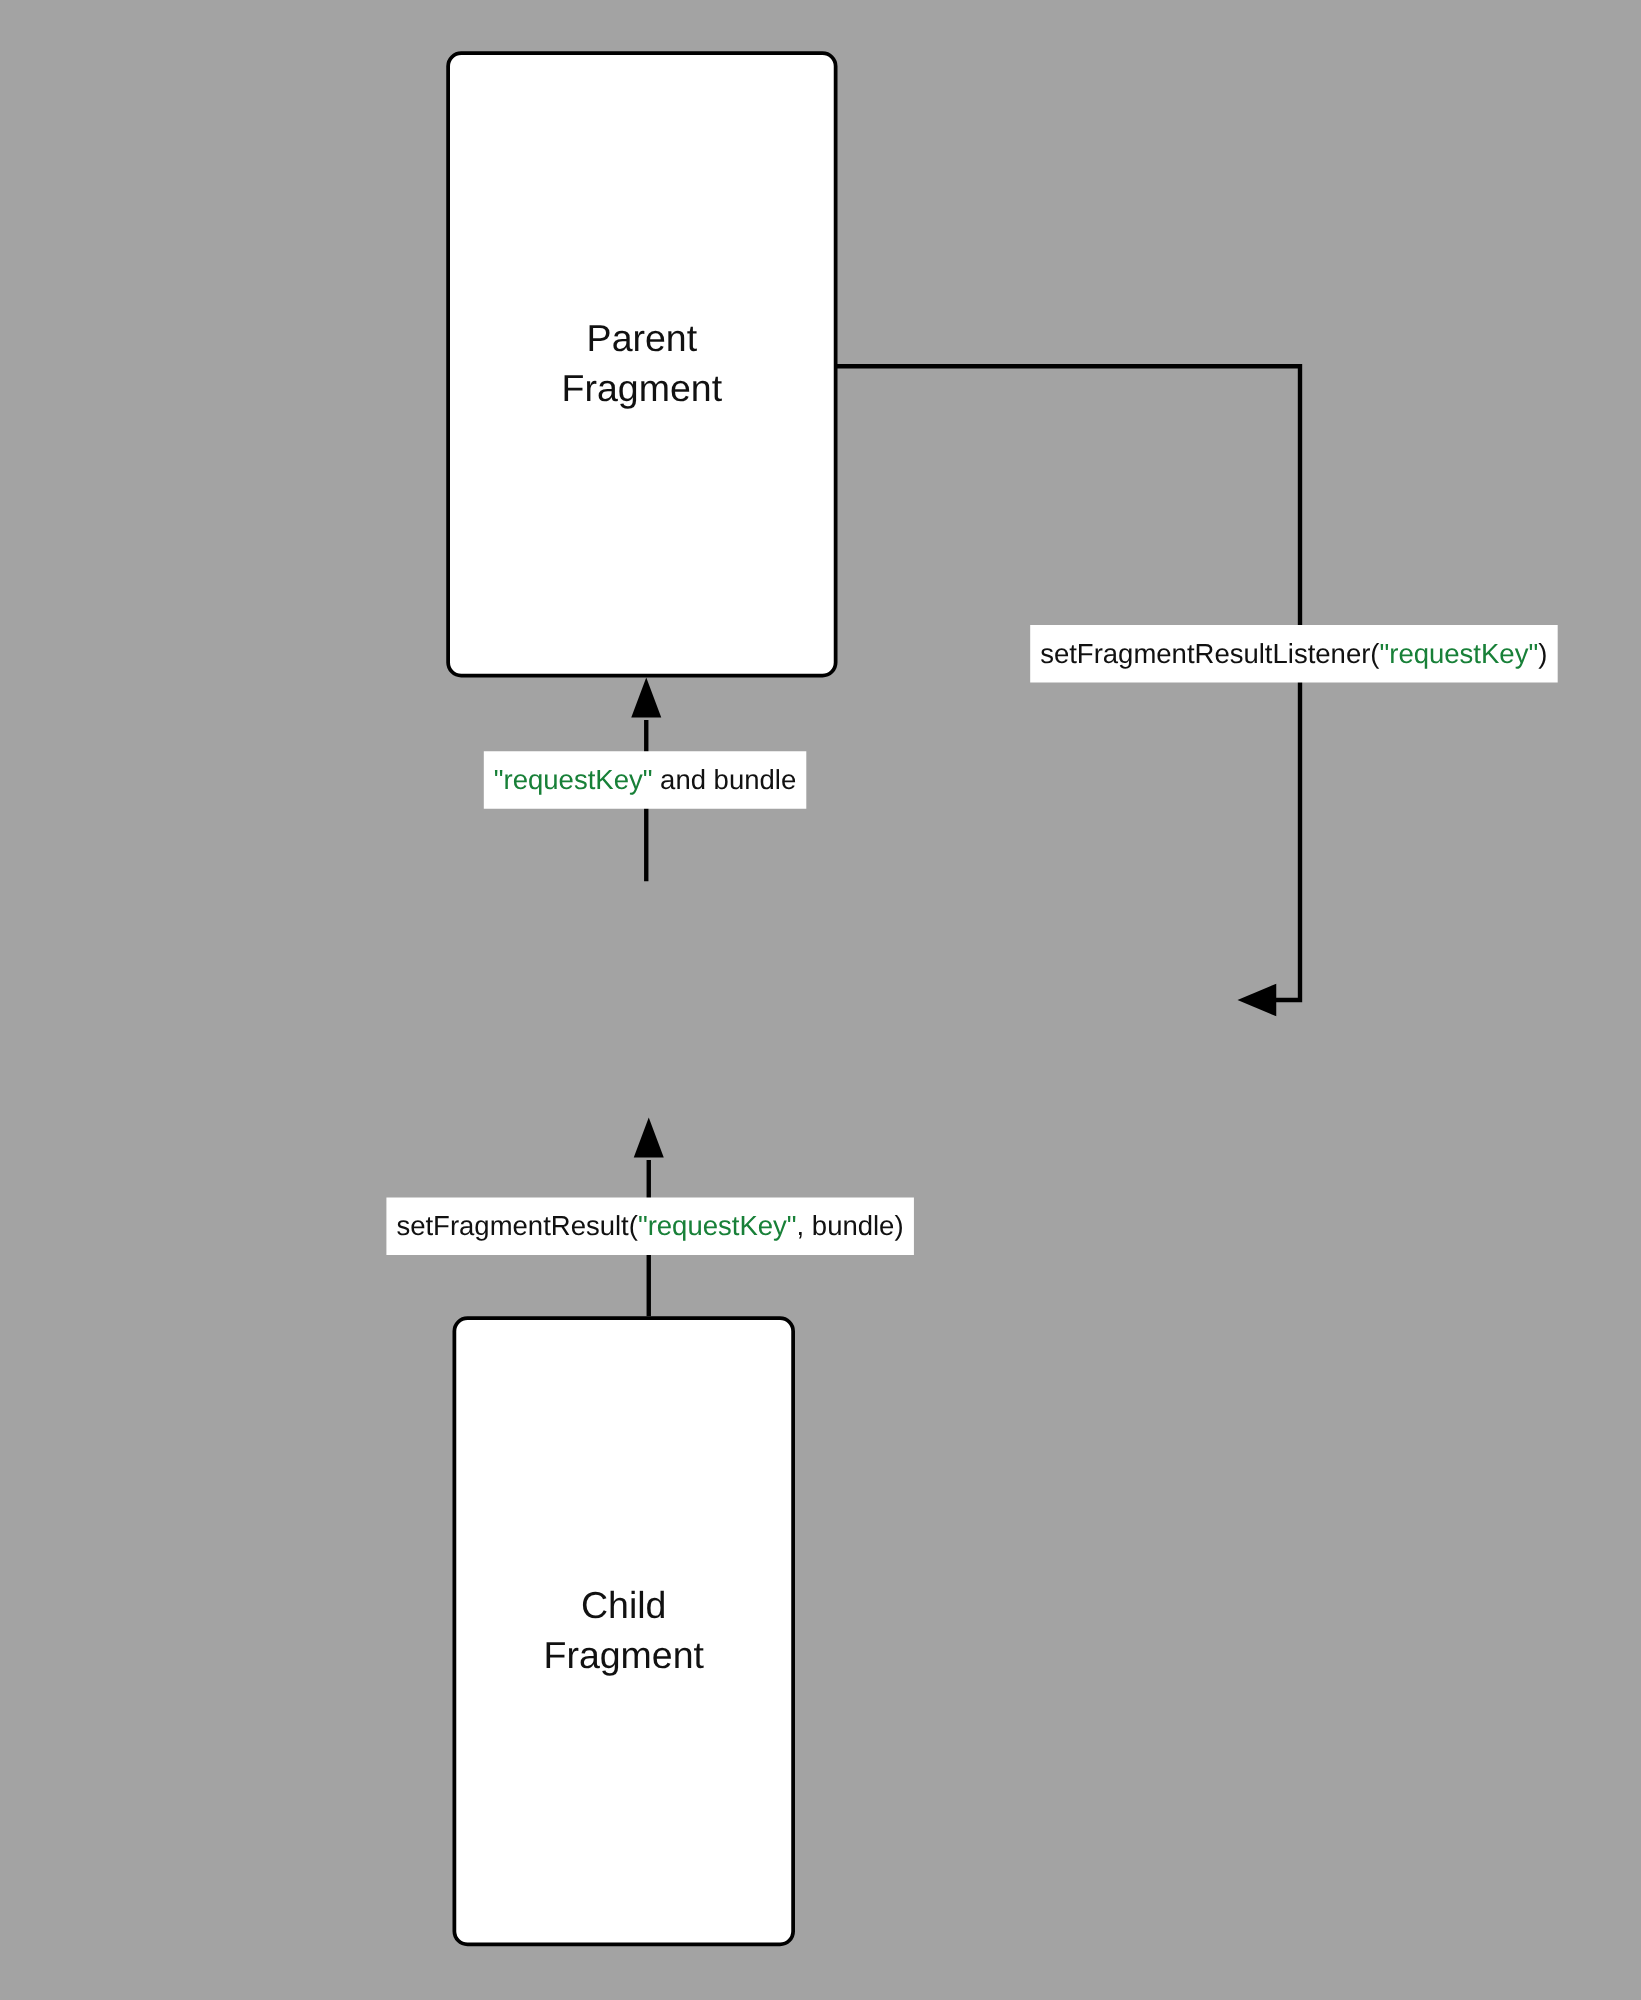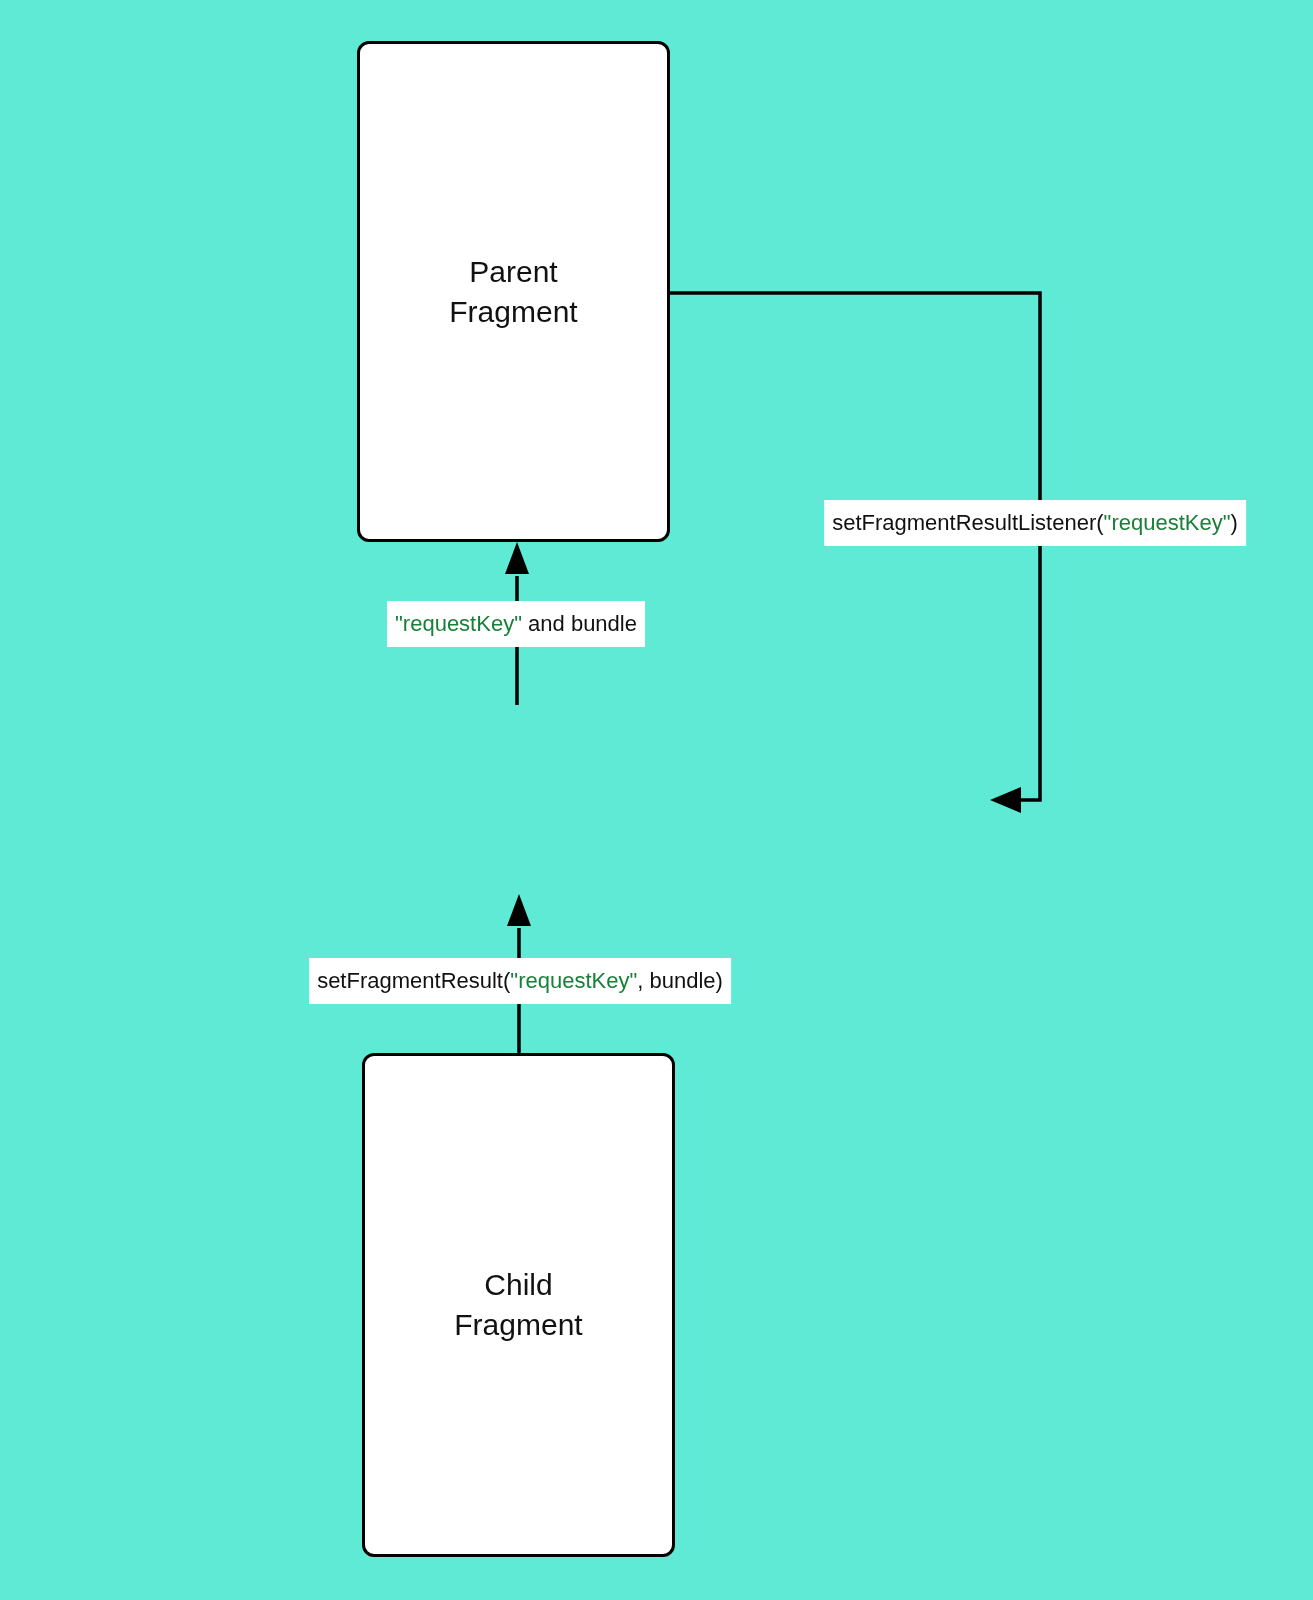--- a/index.html
+++ b/index.html
@@ -5,40 +5,40 @@
   html, body {
     margin: 0;
     padding: 0;
     background: #ffffff;
     font-family: "Liberation Sans", "DejaVu Sans", sans-serif;
   }
   .canvas {
     position: relative;
     width: 1313px;
     height: 1600px;
-    background: #5eead4;
+    background: #a3a3a3;
     overflow: hidden;
   }
   .node {
     position: absolute;
     box-sizing: border-box;
     display: flex;
     align-items: center;
     justify-content: center;
     text-align: center;
     background: #ffffff;
     border: 3px solid var(--line-black, #000000);
     border-radius: 12px;
     color: var(--text-black, #111111);
     font-size: 30px;
     line-height: 40px;
   }
   .node-label { white-space: pre-line; }
   .node.parent  { left: 357px; top: 41px;   width: 313px; height: 501px; }
-  .node.child   { left: 362px; top: 1053px; width: 313px; height: 504px; }
+  .node.child   { left: 362px; top: 1053px; width: 274px; height: 504px; }
   .node.manager {
     left: 42px; top: 705px; width: 948px; height: 189px;
     background: var(--box-blue-fill, #d5e8fc);
     border: 3px solid var(--box-blue-stroke, #5b95cf);
     border-radius: 10px;
   }
   .arrows {
     position: absolute;
     left: 0; top: 0;
     width: 1313px;

